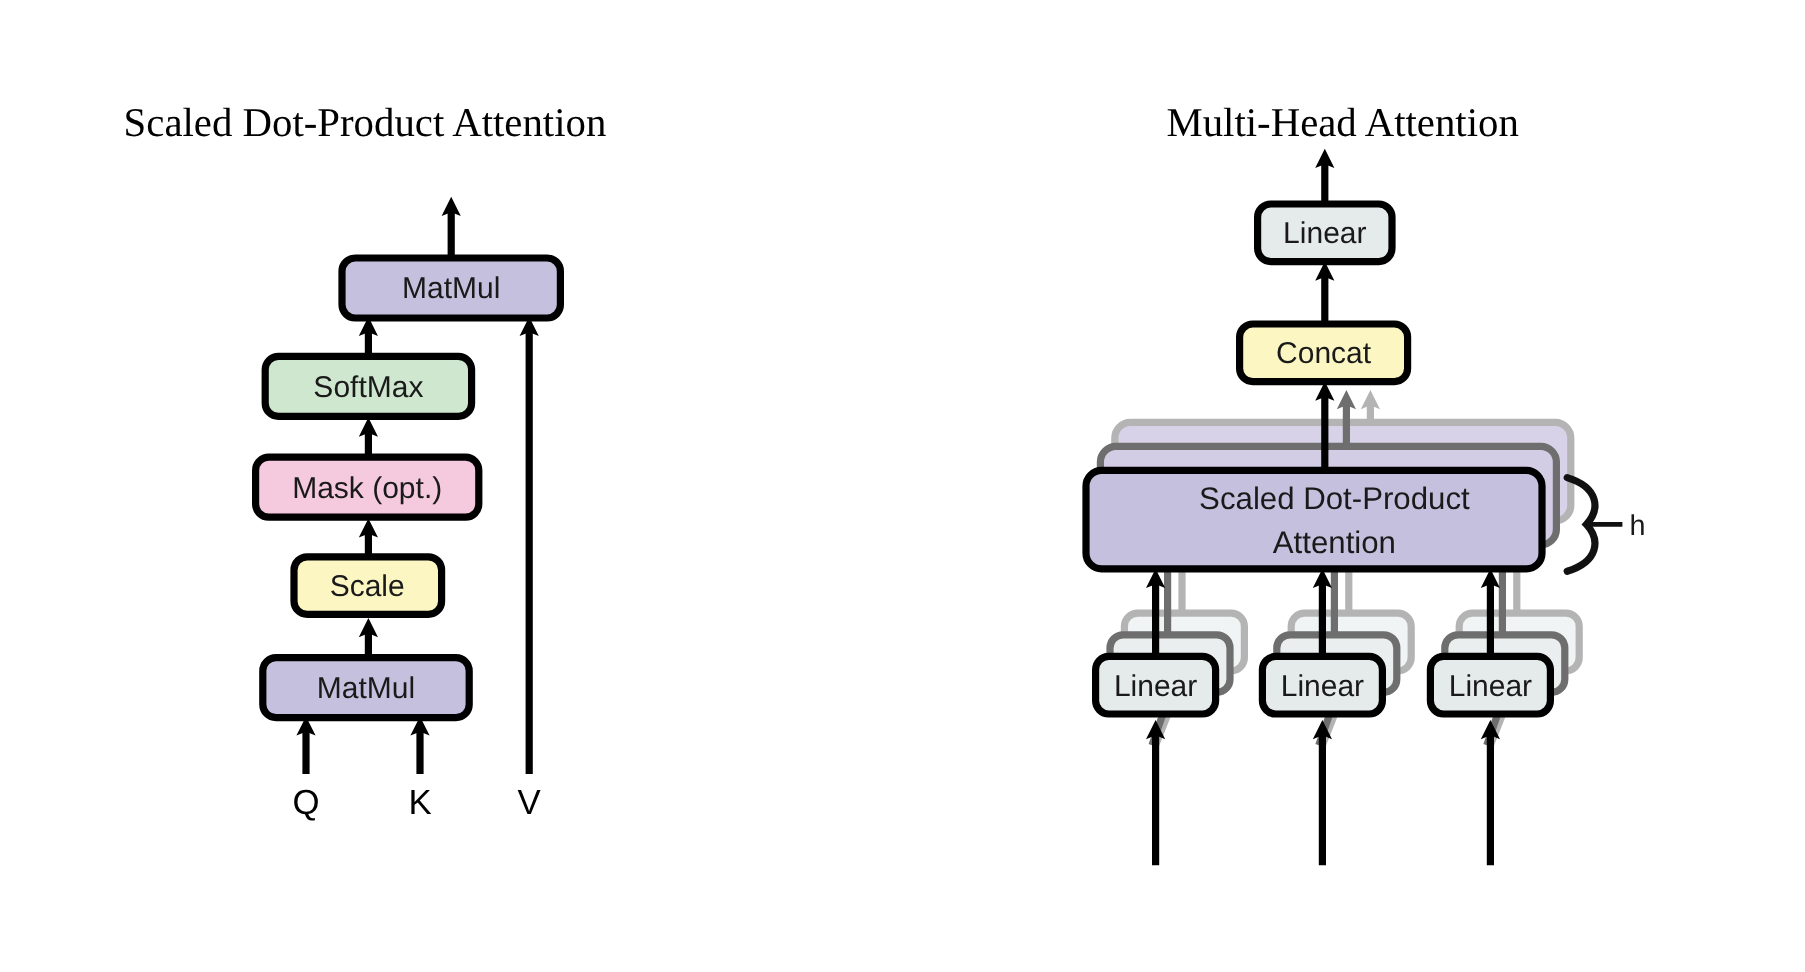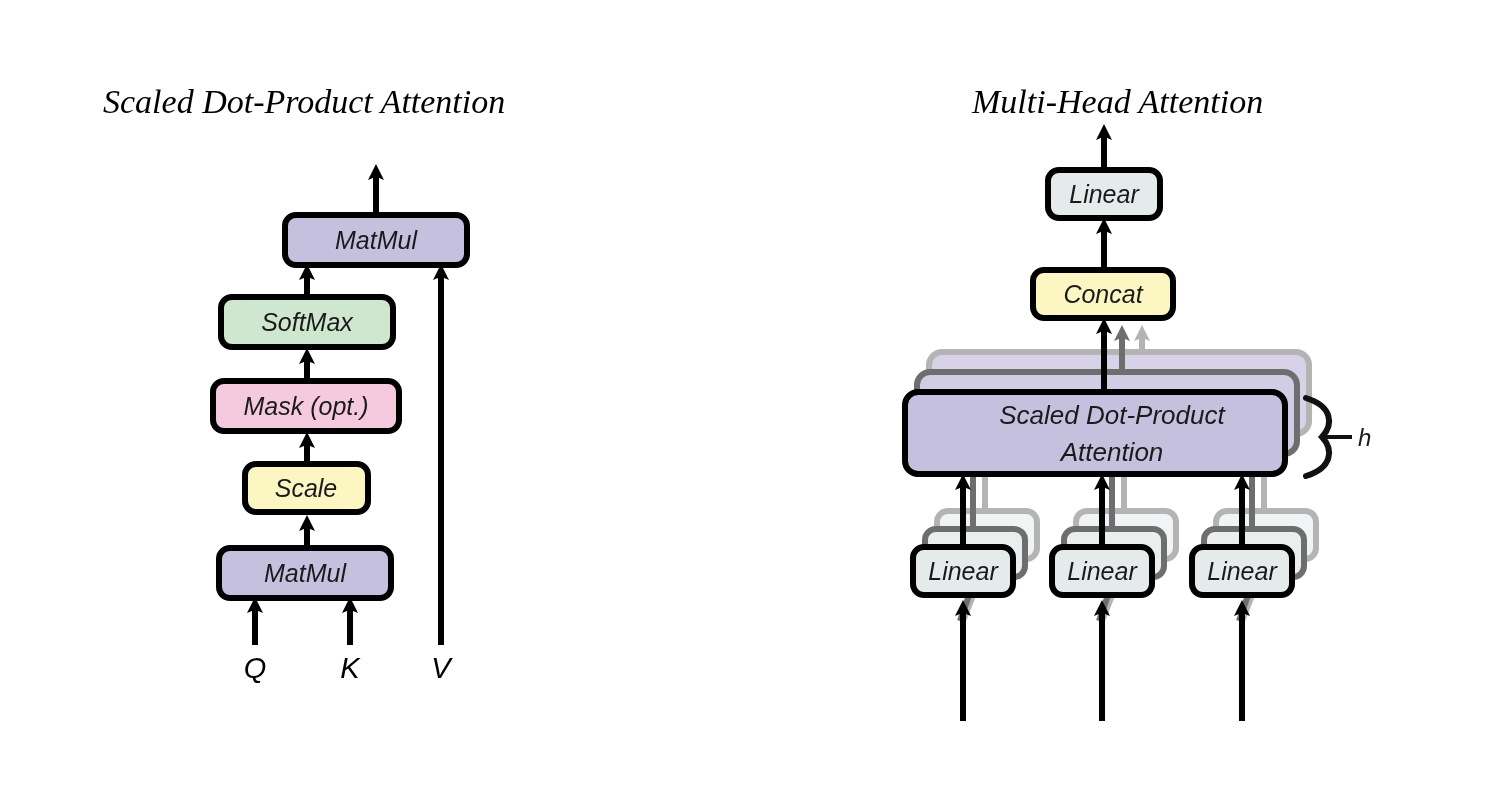--- a/index.html
+++ b/index.html
@@ -12,21 +12,20 @@
     width: 1504px;
     height: 810px;
     overflow: hidden;
     font-family: "Liberation Sans", sans-serif;
   }
   #canvas {
     position: relative;
     width: 1464px;
     height: 810px;
     background: #ffffff;
-    font-style: italic;
   }
   svg#diagram {
     position: absolute;
     top: 0;
     left: 0;
     width: 1504px;
     height: 810px;
     display: block;
   }
   .panel-title {

